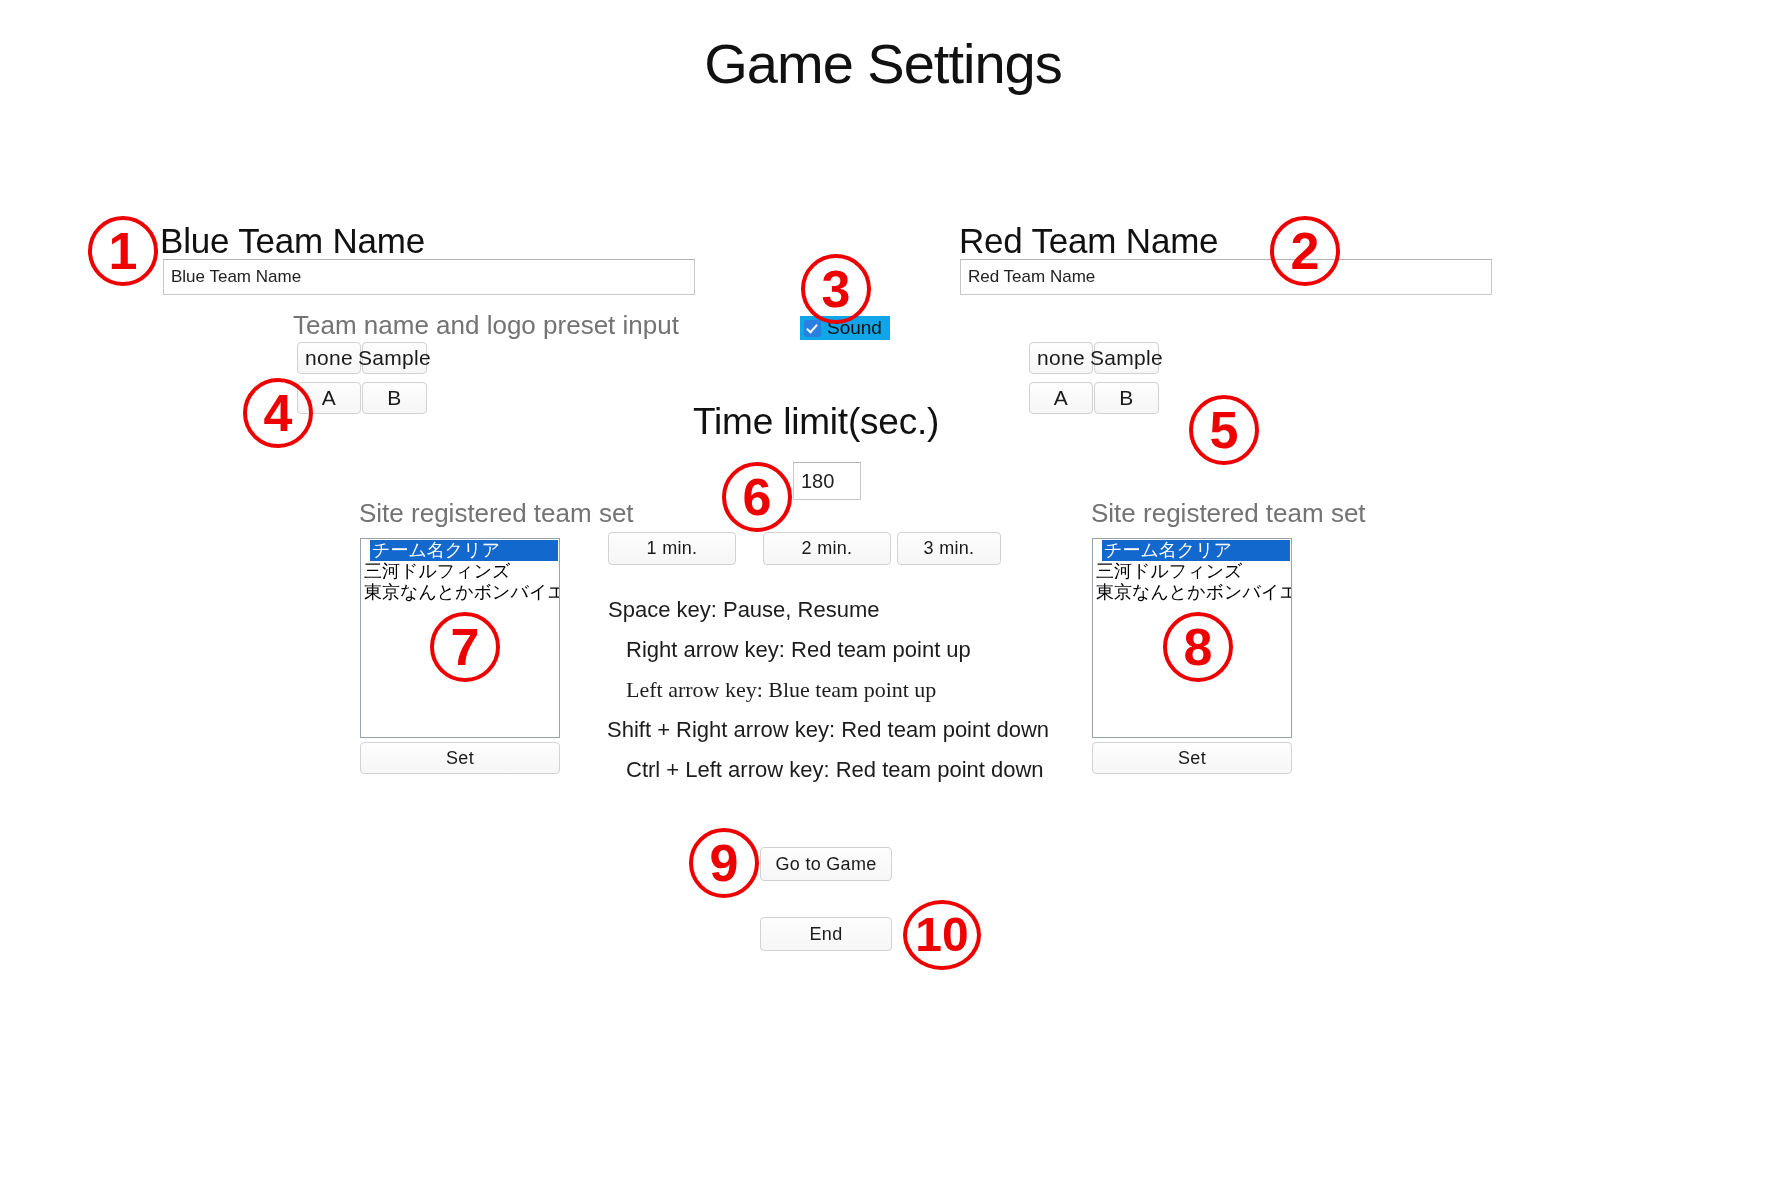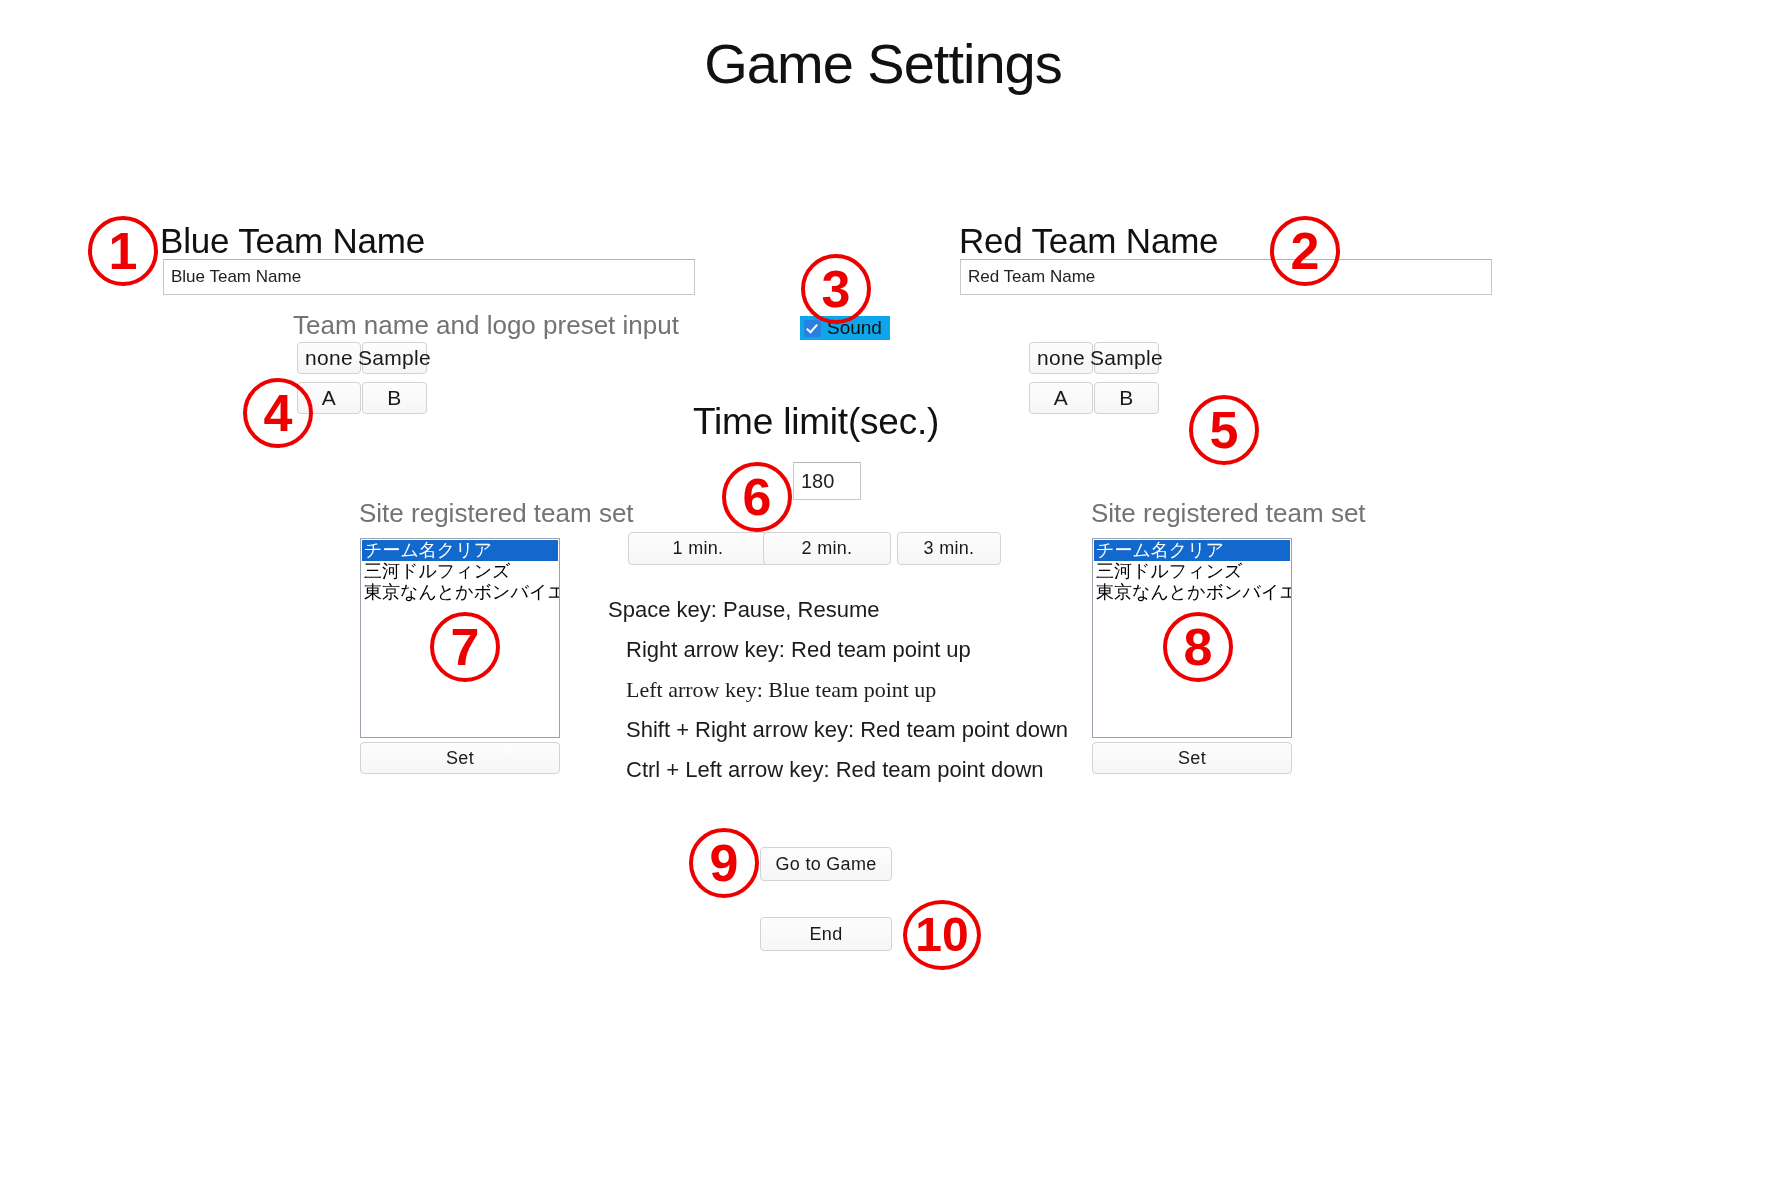--- a/index.html
+++ b/index.html
@@ -96,20 +96,21 @@
     font-size: 18px;
     line-height: 21px;
     padding: 0 2px;
     white-space: nowrap;
     color: #000;
     cursor: default;
   }
   .listbox .opt.selected {
     background: #1368ce;
     color: #ffffff;
+    margin-left: 8px;
   }
 
   
   .check-wrap {
     position: absolute;
     display: flex;
     align-items: center;
     background: #0ea5e9;
     padding: 3px 16px 3px 4px;
     box-sizing: border-box;
@@ -204,28 +205,28 @@
 
 <div class="check-wrap" style="left:800px; top:316px; width:90px; height:24px;">
   <span class="cbox"></span>
   <span class="check-label">Sound</span>
 </div>
 
 <div class="label-h" style="left:693px; top:401px; font-size:37px;">Time limit(sec.)</div>
 
 <input class="txt-input" style="left: 793px; top: 462px; width: 68px; height: 38px; font-size: 20px;" value="180">
 
-<div class="btn" style="left:628px; top:532px; width:140px; height:33px;">1 min.</div>
+<div class="btn" style="left:608px; top:532px; width:128px; height:33px;">1 min.</div>
 <div class="btn" style="left:763px; top:532px; width:128px; height:33px;">2 min.</div>
 <div class="btn" style="left:897px; top:532px; width:104px; height:33px;">3 min.</div>
 
 <div class="label-s" style="left:600px; top:597px;margin-left:8px;">Space key: Pause, Resume</div>
 <div class="label-s" style="left:626px; top:637px;">Right arrow key: Red team point up</div>
 <div class="label-s" style="left:626px; top:677px;font-family:Liberation Serif, serif;">Left arrow key: Blue team point up</div>
-<div class="label-s" style="left:626px; top:717px;">Shift + Right arrow key: Red team point down</div>
+<div class="label-s" style="left:607px; top:717px;">Shift + Right arrow key: Red team point down</div>
 <div class="label-s" style="left:626px; top:757px;">Ctrl + Left arrow key: Red team point down</div>
 
 <div class="btn" style="left:760px; top:847px; width:132px; height:34px;">Go to Game</div>
 <div class="btn" style="left:760px; top:917px; width:132px; height:34px;text-align:center;">End</div>
 
 <div class="marker" style="left:88px; top:216px; width:62px; height:62px; font-size:52px;">1</div>
 <div class="marker" style="left:1270px; top:216px; width:62px; height:62px; font-size:52px;">2</div>
 <div class="marker" style="left:801px; top:254px; width:62px; height:62px; font-size:52px;">3</div>
 <div class="marker" style="left:243px; top:378px; width:62px; height:62px; font-size:52px;">4</div>
 <div class="marker" style="left:1189px; top:395px; width:62px; height:62px; font-size:52px;">5</div>

